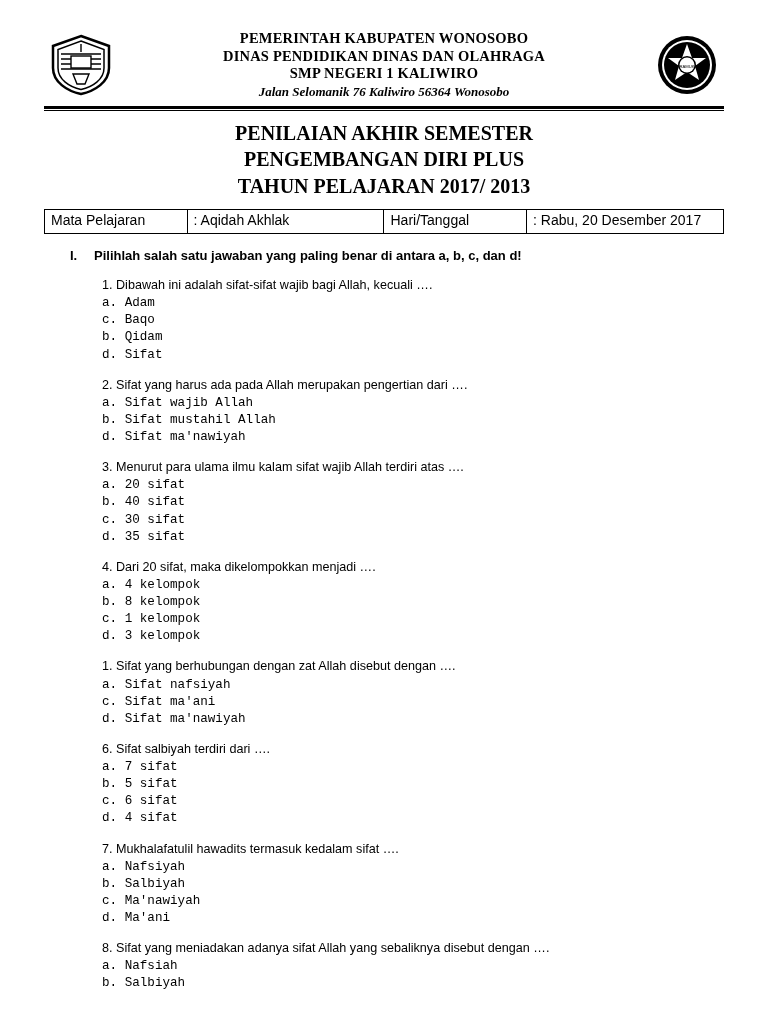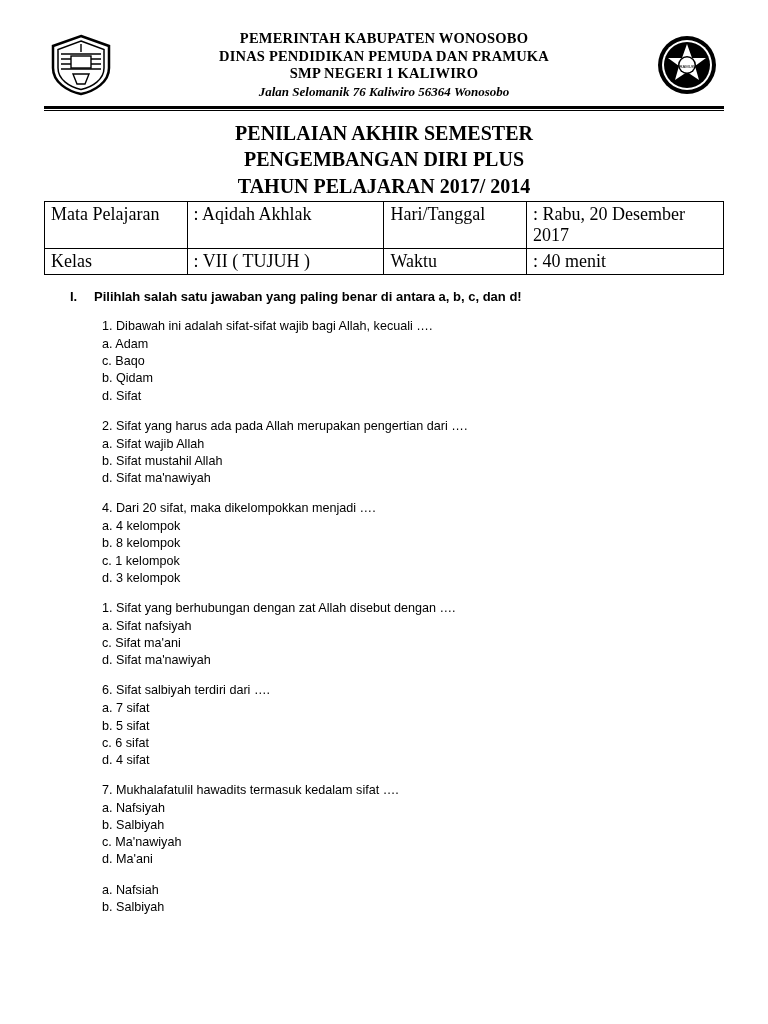--- a/index.html
+++ b/index.html
@@ -74,23 +74,23 @@
     font-weight: bold;
     font-size: 20px;
     line-height: 1.32;
     margin-top: 9px;
   }
 
   
   table.info {
     width: 100%;
     border-collapse: collapse;
-    margin-top: 2px;
-    font-family: Liberation Serif, serif;
-    font-size: 18px;
+    margin-top: 10px;
+    font-family: Liberation Sans, sans-serif;
+    font-size: 14px;
   }
   table.info td {
     border: 1px solid #000;
     padding: 2px 6px;
     vertical-align: top;
     height: 19px;
   }
   td.lbl { width: 21%; }
   td.val { width: 29%; }
 
@@ -107,21 +107,21 @@
 
   
   .questions {
     margin-top: 14px;
     padding-left: 58px;
     font-size: 12.6px;
     line-height: 1.36;
   }
   .q-block { margin-bottom: 13px; }
   .q-text { margin-bottom: 1px; }
-  .opt { white-space: pre; }
+  .opt { white-space: pre; font-family: Liberation Mono, monospace; }
 </style>
 </head>
 <body>
 
 <div class="page">
 
   <div class="header">
 
     <div class="logo-left">
       <svg width="68" height="62" viewBox="0 0 68 62" aria-hidden="true">
@@ -134,21 +134,21 @@
           <line x1="14" y1="35" x2="54" y2="35"></line>
         </g>
         <rect x="24" y="22" width="20" height="12" fill="#fff" stroke="#000" stroke-width="1.4"></rect>
         <path d="M26 40 L42 40 L38 50 L30 50 Z" fill="none" stroke="#000" stroke-width="1.4"></path>
         <line x1="34" y1="10" x2="34" y2="18" stroke="#000" stroke-width="1.4"></line>
       </svg>
     </div>
 
     <div class="header-center">
       <div class="l1">PEMERINTAH KABUPATEN WONOSOBO</div>
-      <div class="l2">DINAS PENDIDIKAN PEMUDA DAN PRAMUKA</div>
+      <div class="l2">DINAS PENDIDIKAN DINAS DAN OLAHRAGA</div>
       <div class="l3">SMP NEGERI 1 KALIWIRO</div>
       <div class="l4">Jalan Selomanik 76 Kaliwiro 56364 Wonosobo</div>
     </div>
 
     <div class="logo-right">
       <svg width="62" height="62" viewBox="0 0 62 62" aria-hidden="true">
         <circle cx="31" cy="31" r="29" fill="#000"></circle>
         <circle cx="31" cy="31" r="25" fill="#fff"></circle>
         <circle cx="31" cy="31" r="23" fill="#000"></circle>
         <path d="M31 10 L36 24 L50 24 L39 32 L43 46 L31 38 L19 46 L23 32 L12 24 L26 24 Z" fill="#fff"></path>
@@ -158,37 +158,31 @@
       </svg>
     </div>
   </div>
 
   <hr class="rule">
   <hr class="rule-thin">
 
   <div class="title-block">
     <div>PENILAIAN AKHIR SEMESTER</div>
     <div>PENGEMBANGAN DIRI PLUS</div>
-    <div>TAHUN PELAJARAN 2017/ 2014</div>
+    <div>TAHUN PELAJARAN 2017/ 2013</div>
   </div>
 
   <table class="info">
     <tbody>
       <tr>
         <td class="lbl">Mata Pelajaran</td>
         <td class="val">: Aqidah Akhlak</td>
         <td class="lbl">Hari/Tanggal</td>
         <td class="val">: Rabu, 20 Desember 2017</td>
       </tr>
-      <tr>
-        <td class="lbl">Kelas</td>
-        <td class="val">: VII ( TUJUH )</td>
-        <td class="lbl">Waktu</td>
-        <td class="val">: 40 menit</td>
-      </tr>
     </tbody>
   </table>
 
   <div class="instruction">
     <span class="num">I.</span>
     <span>Pilihlah salah satu jawaban yang paling benar di antara a, b, c, dan  d!</span>
   </div>
 
   <div class="questions">
 
@@ -200,20 +194,27 @@
       <div class="opt">d. Sifat</div>
     </div>
 
     <div class="q-block">
       <div class="q-text">2. Sifat yang harus ada pada Allah merupakan pengertian dari ….</div>
       <div class="opt">a. Sifat wajib Allah</div>
       <div class="opt">b. Sifat mustahil Allah</div>
       <div class="opt">d. Sifat ma'nawiyah</div>
     </div>
 
+    <div class="q-block">
+      <div class="q-text">3. Menurut para ulama ilmu kalam sifat wajib Allah terdiri atas ….</div>
+      <div class="opt">a. 20 sifat</div>
+      <div class="opt">b. 40 sifat</div>
+      <div class="opt">c. 30 sifat</div>
+      <div class="opt">d. 35 sifat</div>
+    </div>
 
     <div class="q-block">
       <div class="q-text">4. Dari 20 sifat, maka dikelompokkan menjadi ….</div>
       <div class="opt">a. 4 kelompok</div>
       <div class="opt">b. 8 kelompok</div>
       <div class="opt">c. 1 kelompok</div>
       <div class="opt">d. 3 kelompok</div>
     </div>
 
     <div class="q-block">
@@ -233,19 +234,20 @@
 
     <div class="q-block">
       <div class="q-text">7. Mukhalafatulil hawadits termasuk kedalam sifat ….</div>
       <div class="opt">a. Nafsiyah</div>
       <div class="opt">b. Salbiyah</div>
       <div class="opt">c. Ma'nawiyah</div>
       <div class="opt">d. Ma'ani</div>
     </div>
 
     <div class="q-block">
+      <div class="q-text">8. Sifat yang meniadakan adanya sifat Allah yang sebaliknya disebut dengan ….</div>
       <div class="opt">a. Nafsiah</div>
       <div class="opt">b. Salbiyah</div>
 
     </div>
 
   </div>
 </div>
 
 </body></html>

